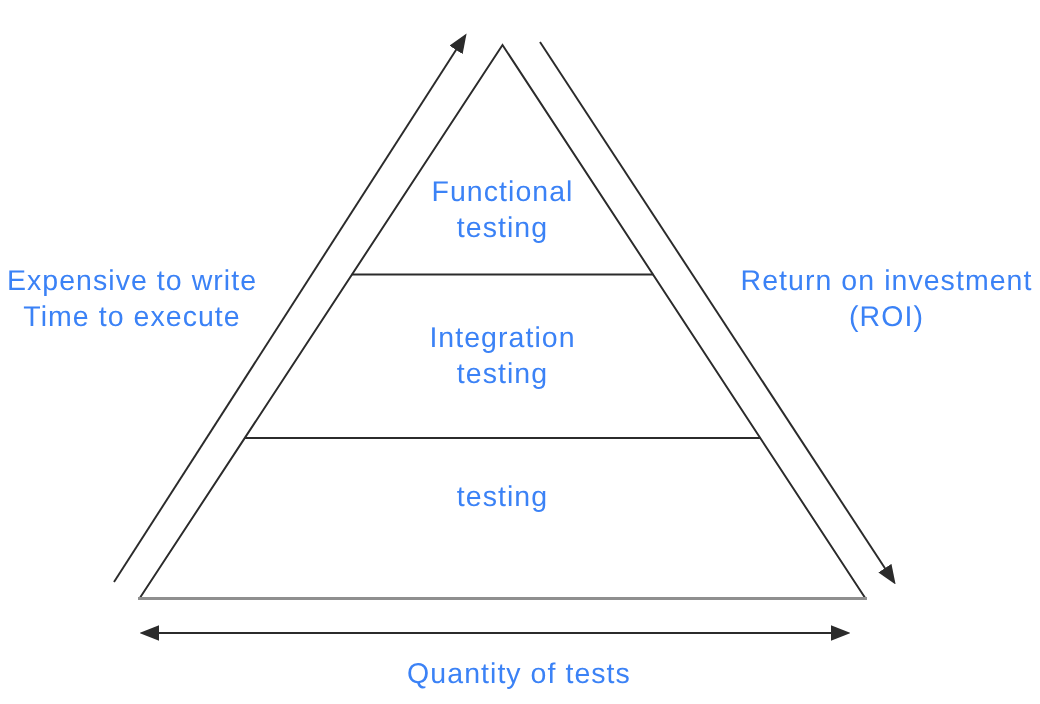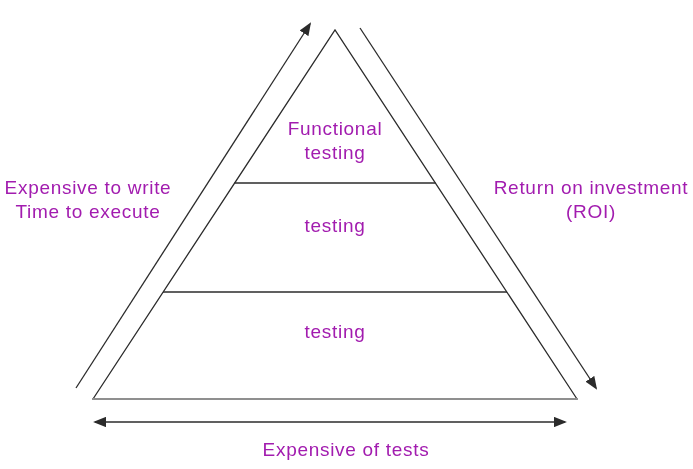--- a/index.html
+++ b/index.html
@@ -29,21 +29,21 @@
     stroke: #8f8f8f;
     stroke-width: 2;
     fill: none;
   }
   .lbl {
     position: absolute;
     text-align: center;
     font-size: 19px;
     line-height: 24px;
     letter-spacing: 0.7px;
-    color: #a21caf;
+    color: #3b82f6;
     white-space: nowrap;
   }
   .row { display: block; }
 </style>
 </head>
 <body>
 
 <div class="stage">
 
   <svg class="art" width="693" height="469" viewBox="0 0 693 469">
@@ -66,34 +66,35 @@
 
     <line class="ln" x1="95" y1="422" x2="565" y2="422" marker-start="url(#ah)" marker-end="url(#ah)"></line>
   </svg>
 
   <div class="lbl" style="left:255px; top:117px; width:160px;">
     <span class="row">Functional</span>
     <span class="row">testing</span>
   </div>
 
   <div class="lbl" style="left:255px; top:214px; width:160px;">
+    <span class="row">Integration</span>
     <span class="row">testing</span>
   </div>
 
   <div class="lbl" style="left:275px; top:320px; width:120px;">
     <span class="row">testing</span>
   </div>
 
   <div class="lbl" style="left:-2px; top:176px; width:180px;">
     <span class="row">Expensive to write</span>
     <span class="row">Time to execute</span>
   </div>
 
   <div class="lbl" style="left:481px; top:176px; width:220px;">
     <span class="row">Return on investment</span>
     <span class="row">(ROI)</span>
   </div>
 
   <div class="lbl" style="left:246px; top:438px; width:200px;">
-    <span class="row">Expensive of tests</span>
+    <span class="row">Quantity of tests</span>
   </div>
 
 </div>
 
 </body></html>

